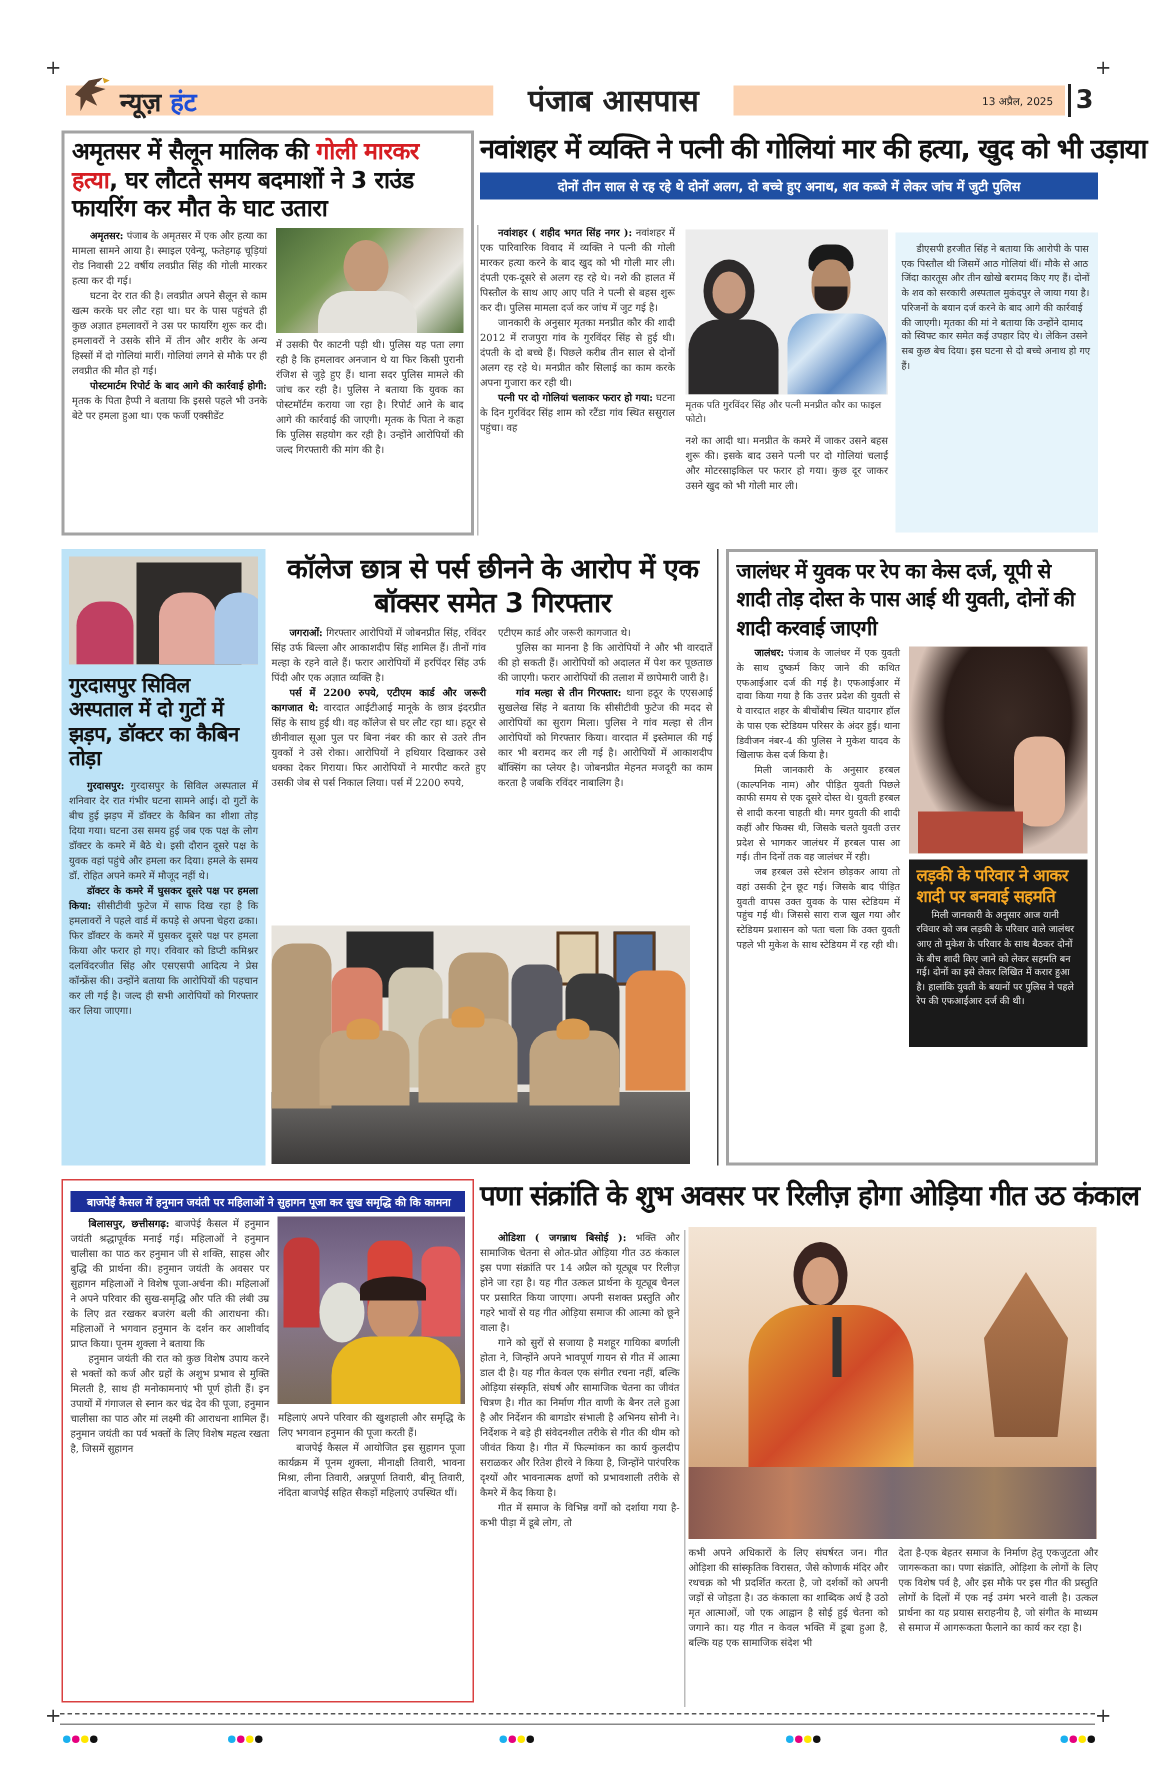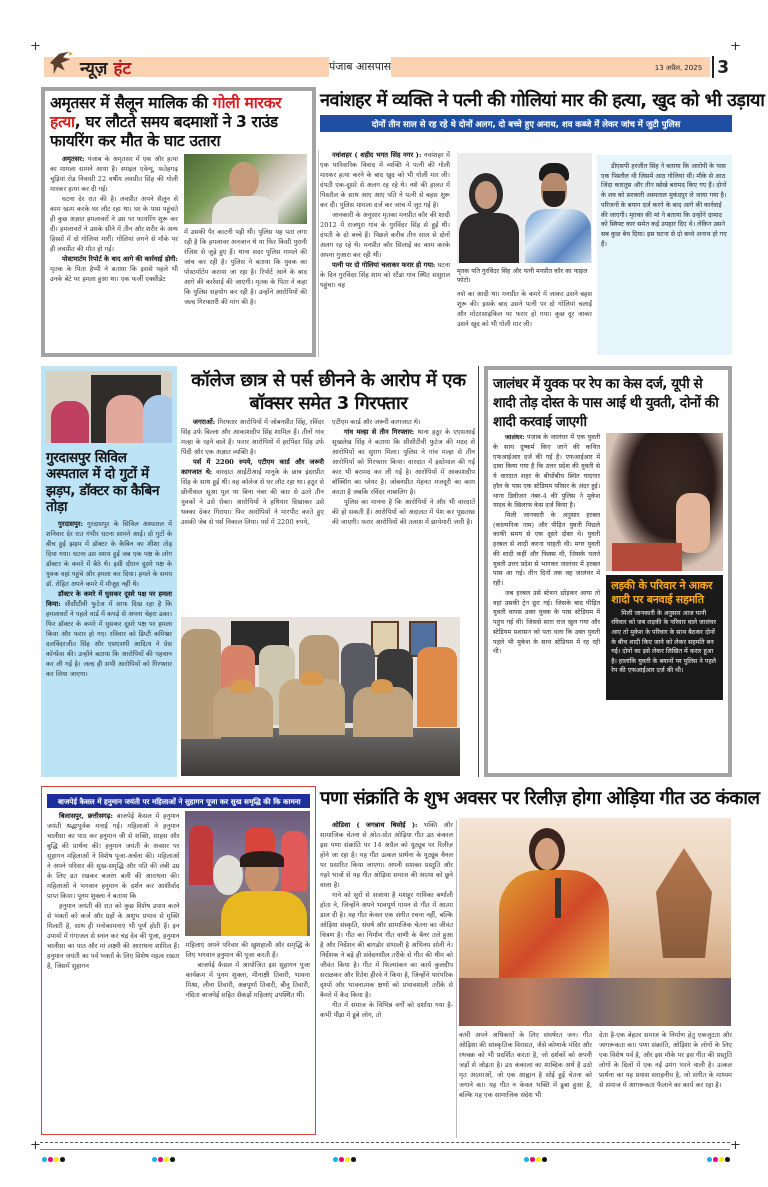--- a/index.html
+++ b/index.html
@@ -3,26 +3,26 @@
 <meta charset="utf-8">
 <style>
 *{box-sizing:border-box;margin:0;padding:0}
 body{width:768px;height:1187px;background:#fff;font-family:"DejaVu Serif",serif;color:#222;position:relative;overflow:hidden}
 .abs{position:absolute}
 .masthead{left:44px;top:56px;width:685px;height:22px;display:flex;align-items:center}
 .mh-band{height:20px;background:#fcd3b2}
 .logo{display:flex;align-items:center;width:285px;padding-left:4px}
 .logo-bird{width:28px;height:26px;margin-top:-8px}
 .logo-text{font-family:"DejaVu Sans",sans-serif;font-weight:bold;font-size:17px;color:#222;margin-left:4px}
-.logo-text .red{color:#b91c1c}
-.section-title{font-family:"DejaVu Sans",sans-serif;font-weight:normal;font-size:11px;padding:0 0;background:#fff;height:22px;line-height:22px}
+.logo-text .red{color:#1d4ed8}
+.section-title{font-family:"DejaVu Sans",sans-serif;font-weight:bold;font-size:20px;padding:0 23px;background:#fff;height:22px;line-height:22px}
 .date-band{flex:1;display:flex;justify-content:flex-end;align-items:center;padding-right:8px;font-family:"DejaVu Sans",sans-serif;font-size:7px}
 .pageno{font-family:"DejaVu Sans",sans-serif;font-weight:bold;font-size:17px;border-left:2px solid #222;padding-left:3px;margin-left:2px;height:22px;line-height:22px}
 .cross{font-family:"DejaVu Sans",sans-serif;font-size:13px;color:#333}
-.box{border:4px solid #a3a3a3}
+.box{border:2px solid #a3a3a3}
 .hl{font-family:"DejaVu Sans",sans-serif;font-weight:bold;color:#111;line-height:1.22;letter-spacing:-0.3px}
 .red-t{color:#d61d22}
 .body{font-size:6.6px;line-height:1.52;text-align:justify;color:#333}
 .body p{text-indent:12px}
 .body b{color:#111}
 .bar-blue{background:#1f4fa3;color:#fff;font-family:"DejaVu Sans",sans-serif;font-weight:bold;text-align:center}
 .photo{overflow:hidden}
 .caption{font-size:6.3px;line-height:1.4;color:#333}
 .dashed{border-top:1.5px dashed #555}
 .regline{height:1px;background:#888}
@@ -114,22 +114,22 @@
 
 <div class="abs" style="left:181px;top:369px;width:295px">
   <div class="hl" style="font-size:18px;text-align:center;line-height:1.25">कॉलेज छात्र से पर्स छीनने के आरोप में एक बॉक्सर समेत 3 गिरफ्तार</div>
   <div style="display:flex;gap:8px;margin-top:3px">
     <div class="body" style="width:143px">
       <p><b>जगराओं:</b><span> गिरफ्तार आरोपियों में जोबनप्रीत सिंह, रविंदर सिंह उर्फ बिल्ला और आकाशदीप सिंह शामिल हैं। तीनों गांव मल्हा के रहने वाले हैं। फरार आरोपियों में हरपिंदर सिंह उर्फ पिंदी और एक अज्ञात व्यक्ति है।</span></p>
       <p><b>पर्स में 2200 रुपये, एटीएम कार्ड और जरूरी कागजात थे:</b><span> वारदात आईटीआई मानूके के छात्र इंदरप्रीत सिंह के साथ हुई थी। वह कॉलेज से घर लौट रहा था। हठूर से छीनीवाल सूआ पुल पर बिना नंबर की कार से उतरे तीन युवकों ने उसे रोका। आरोपियों ने हथियार दिखाकर उसे धक्का देकर गिराया। फिर आरोपियों ने मारपीट करते हुए उसकी जेब से पर्स निकाल लिया। पर्स में 2200 रुपये,</span></p>
     </div>
     <div class="body" style="width:143px">
       <p style="text-indent:0"><span>एटीएम कार्ड और जरूरी कागजात थे।</span></p>
+      <p><span>पुलिस का मानना है कि आरोपियों ने और भी वारदातें की हो सकती हैं। आरोपियों को अदालत में पेश कर पूछताछ की जाएगी। फरार आरोपियों की तलाश में छापेमारी जारी है।</span></p>
       <p><b>गांव मल्हा से तीन गिरफ्तार:</b><span> थाना हठूर के एएसआई सुखलेख सिंह ने बताया कि सीसीटीवी फुटेज की मदद से आरोपियों का सुराग मिला। पुलिस ने गांव मल्हा से तीन आरोपियों को गिरफ्तार किया। वारदात में इस्तेमाल की गई कार भी बरामद कर ली गई है। आरोपियों में आकाशदीप बॉक्सिंग का प्लेयर है। जोबनप्रीत मेहनत मजदूरी का काम करता है जबकि रविंदर नाबालिग है।</span></p>
-      <p><span>पुलिस का मानना है कि आरोपियों ने और भी वारदातें की हो सकती हैं। आरोपियों को अदालत में पेश कर पूछताछ की जाएगी। फरार आरोपियों की तलाश में छापेमारी जारी है।</span></p>
     </div>
   </div>
 </div>
 <div class="abs photo" style="left:181px;top:617px;width:279px;height:159px;background:linear-gradient(#e7e3dc 0%,#e7e3dc 70%,#6c6a68 70%,#3d3b3a 100%)">
   <div style="position:absolute;left:50px;top:4px;width:58px;height:44px;background:#2b2b2b"></div>
   <div style="position:absolute;left:190px;top:4px;width:28px;height:36px;background:#e0d0b0;border:2px solid #5a3a20"></div>
   <div style="position:absolute;left:228px;top:4px;width:28px;height:36px;background:#5070a0;border:2px solid #5a3a20"></div>
   <div style="position:absolute;left:0;top:12px;width:40px;height:110px;border-radius:14px 14px 0 0;background:#b59a78"></div>
   <div style="position:absolute;left:40px;top:28px;width:34px;height:80px;border-radius:12px 12px 0 0;background:#d8826a"></div>
   <div style="position:absolute;left:78px;top:28px;width:36px;height:80px;border-radius:12px 12px 0 0;background:#cfc6b0"></div>

